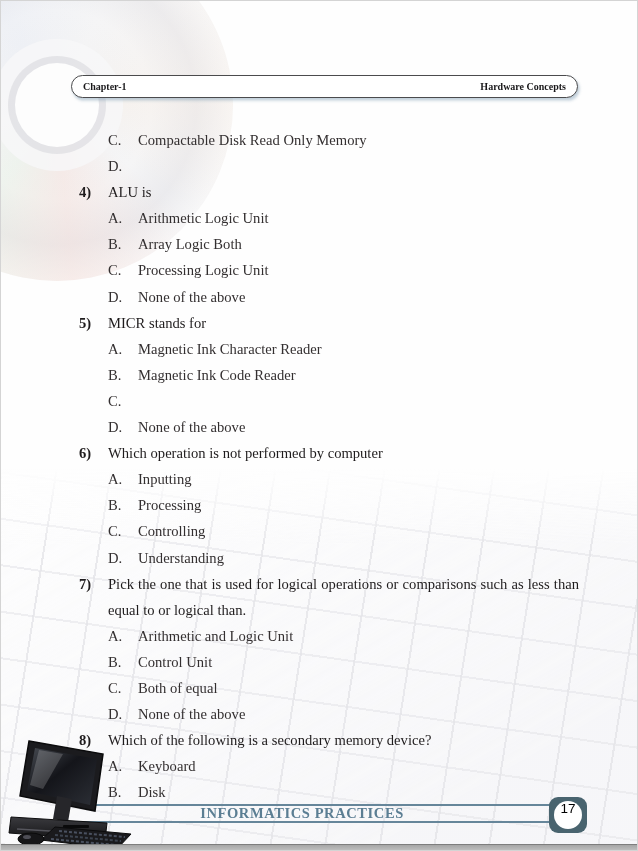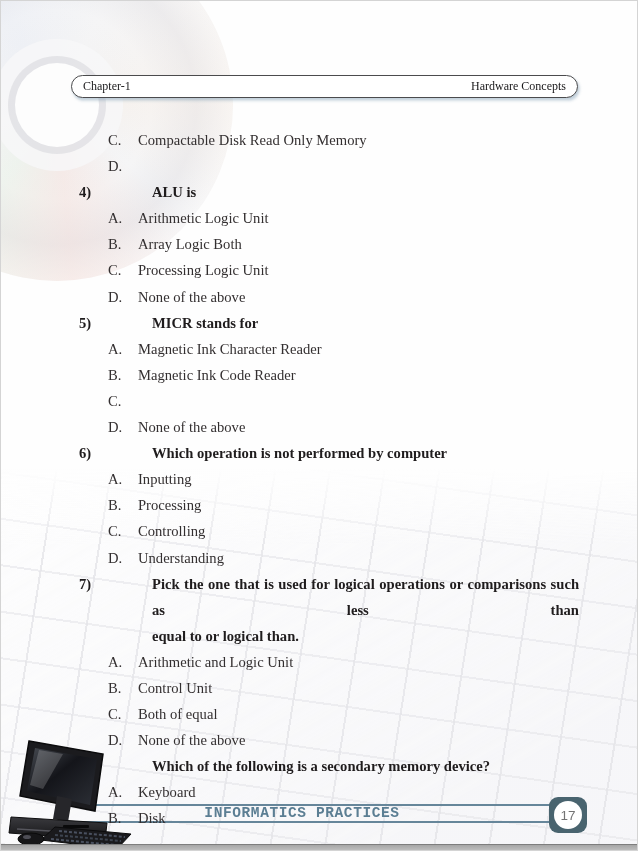--- a/index.html
+++ b/index.html
@@ -42,52 +42,52 @@
       repeating-linear-gradient(99deg, rgba(221,221,226,.75) 0 2px, rgba(253,253,254,0) 2px 54px),
       repeating-linear-gradient(8deg, rgba(225,225,230,.65) 0 2px, rgba(253,253,254,0) 2px 46px),
       linear-gradient(150deg, rgba(249,249,251,.15) 0%, rgba(240,240,244,.65) 80%);
   }
 
   
   .pill{
     position:absolute;left:70px;top:74px;width:507px;height:23px;box-sizing:border-box;
     border:1px solid #4b4b4d;border-radius:12px;background:#ffffff;
     display:flex;justify-content:space-between;align-items:center;padding:0 11px;
-    font-weight:normal;font-size:12px;color:#19181a;z-index:3;
+    font-weight:bold;font-size:10px;color:#19181a;z-index:3;
     box-shadow:1.5px 2.5px 3px rgba(120,150,175,.45);
   }
 
   
   .content{
     position:absolute;left:78px;top:126px;width:500px;z-index:2;
     font-size:14.6px;line-height:26.1px;color:#332f30;
   }
   .row{display:grid;grid-template-columns:29px 30px 1fr;align-items:start;}
   .cnum{font-weight:bold;color:#1f1c1d;}
-  .qtext{grid-column:2/4;font-weight:bold;color:#1f1c1d;margin-left:44px;}
+  .qtext{grid-column:2/4;font-weight:normal;color:#1f1c1d;}
   .otext{grid-column:3;}
   .qline.just{text-align:justify;text-align-last:justify;}
 
   
   .rule{position:absolute;left:62px;width:492px;height:2px;background:#66869a;z-index:1;}
   .rule-top{top:803px;}
   .rule-bottom{top:820px;}
   .footer-title{
     position:absolute;left:62px;top:804px;width:478px;height:16px;line-height:16px;
-    text-align:center;font-family:Liberation Mono, monospace;font-weight:bold;
+    text-align:center;font-family:Liberation Serif, serif;font-weight:bold;
     font-size:14.5px;letter-spacing:.6px;color:#5b7e93;z-index:2;
   }
   .pagenum-box{
     position:absolute;left:548px;top:796px;width:38px;height:36px;border-radius:9px;
     background:#49646f;display:flex;align-items:center;justify-content:center;z-index:3;
   }
   .pagenum-circle{
     width:28px;height:28px;border-radius:50%;background:#ffffff;
-    display:flex;align-items:center;justify-content:center;
-    font-family:"Liberation Sans", sans-serif;font-size:13.5px;color:#737373;
+    display:flex;align-items:flex-start;justify-content:center;
+    font-family:"Liberation Sans", sans-serif;font-size:13.5px;color:#000000;
   }
 
   
   .computer{position:absolute;left:2px;top:736px;z-index:4;}
 
   
   .bottom-strip{
     position:absolute;left:0;right:0;bottom:0;height:5px;z-index:5;
     border-top:1px solid #7e7e7e;background:linear-gradient(#a6a6a6,#bdbdbd);
   }

